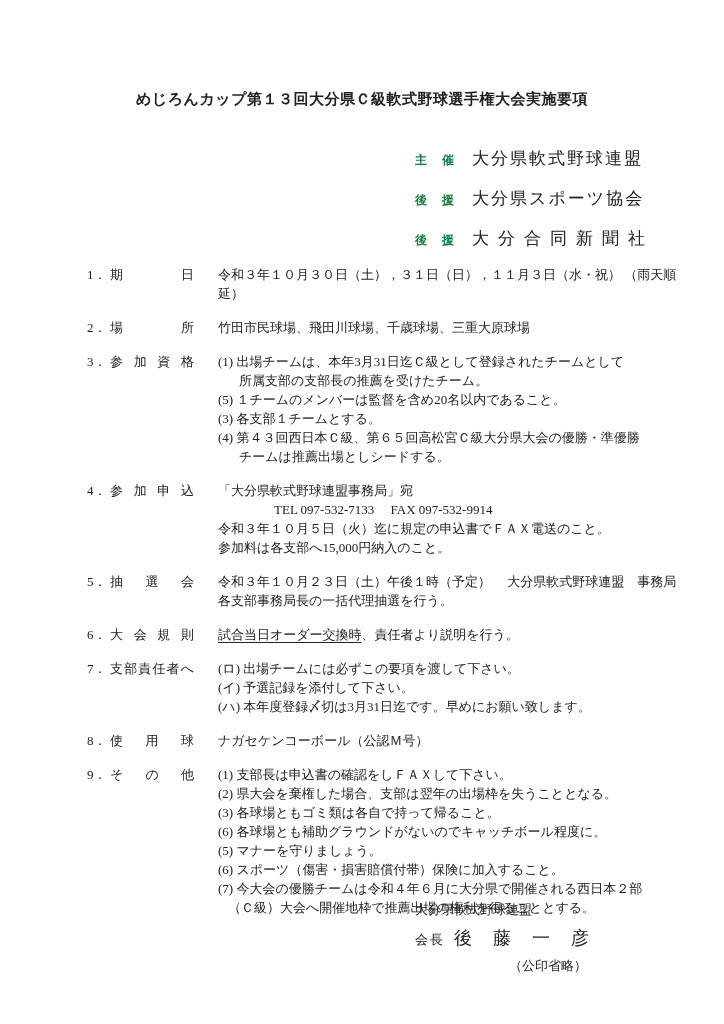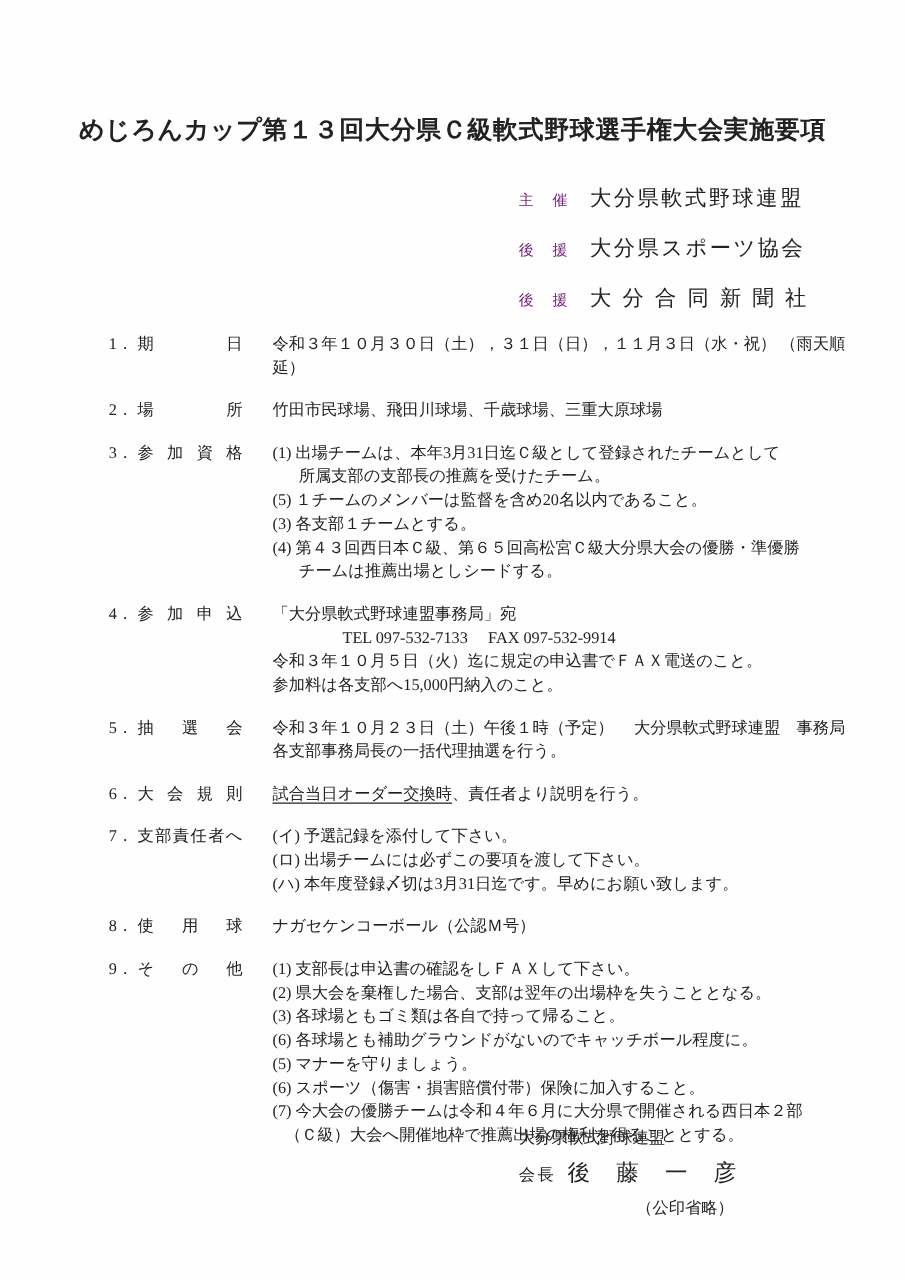--- a/index.html
+++ b/index.html
@@ -13,42 +13,43 @@
     color: #222;
     font-family: "Liberation Serif", "DejaVu Serif", serif;
     overflow: hidden;
   }
   .title {
     position: absolute;
     top: 90px;
     left: 0;
     width: 100%;
     text-align: center;
-    font-size: 20px;
+    font-size: 15px;
     font-weight: bold;
     letter-spacing: 0.5px;
     white-space: nowrap;
   }
   .sponsors {
     position: absolute;
     top: 148px;
     left: 415px;
   }
   .sponsor-row {
     display: flex;
     align-items: baseline;
     line-height: 21px;
     margin-bottom: 17px;
     white-space: nowrap;
   }
   .sponsor-role {
     font-size: 12px;
     letter-spacing: 15px;
-    color: #701a75;
+    color: #15803d;
     flex: none;
+    font-weight: bold;
   }
   .sponsor-name { font-size: 17px; letter-spacing: 2px; margin-left: 3px; }
   .sponsor-name.spread { letter-spacing: 9px; }
   .items {
     position: absolute;
     top: 265px;
     left: 87px;
     width: 600px;
     font-size: 13px;
   }
@@ -154,22 +155,22 @@
       <span class="item-label">大会規則</span>
       <div class="item-lines">
           <div class="line"><span class="u">試合当日オーダー交換時</span>、責任者より説明を行う。</div>
         </div>
     </div>
 
     <div class="item">
       <span class="item-num">7．</span>
       <span class="item-label">支部責任者へ</span>
       <div class="item-lines">
+          <div class="line">(ロ) 出場チームには必ずこの要項を渡して下さい。</div>
           <div class="line">(イ) 予選記録を添付して下さい。</div>
-          <div class="line">(ロ) 出場チームには必ずこの要項を渡して下さい。</div>
           <div class="line">(ハ) 本年度登録〆切は3月31日迄です。早めにお願い致します。</div>
         </div>
     </div>
 
     <div class="item">
       <span class="item-num">8．</span>
       <span class="item-label">使用球</span>
       <div class="item-lines">
           <div class="line">ナガセケンコーボール（公認Ｍ号）</div>
         </div>

